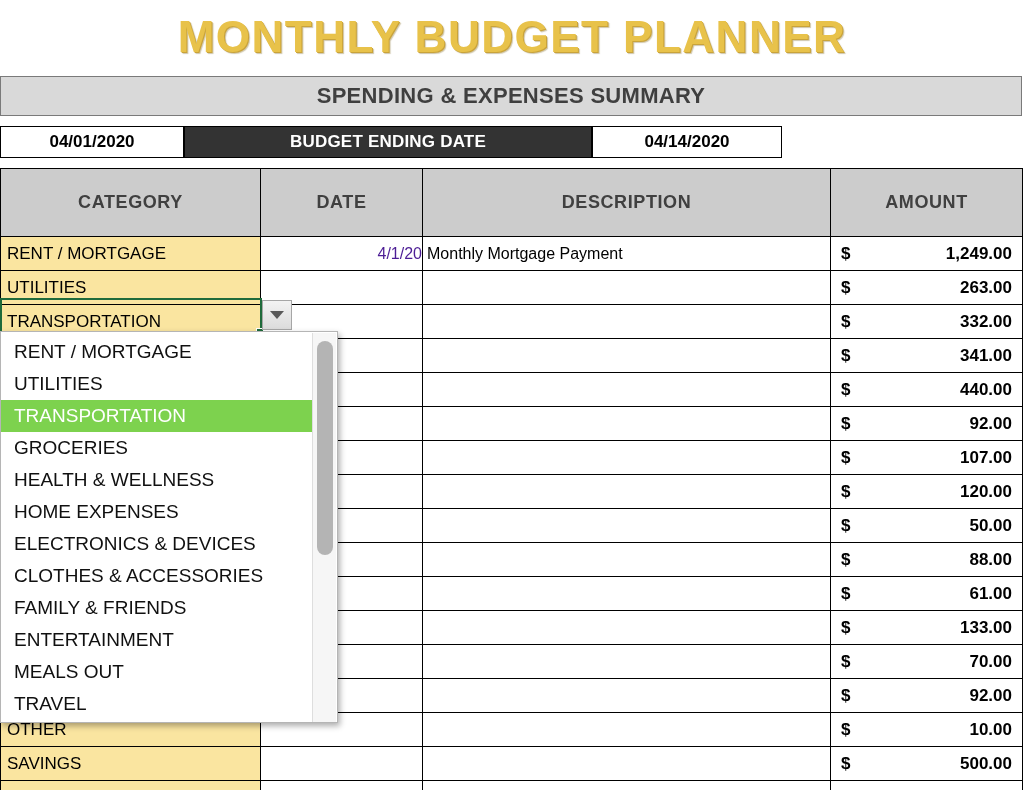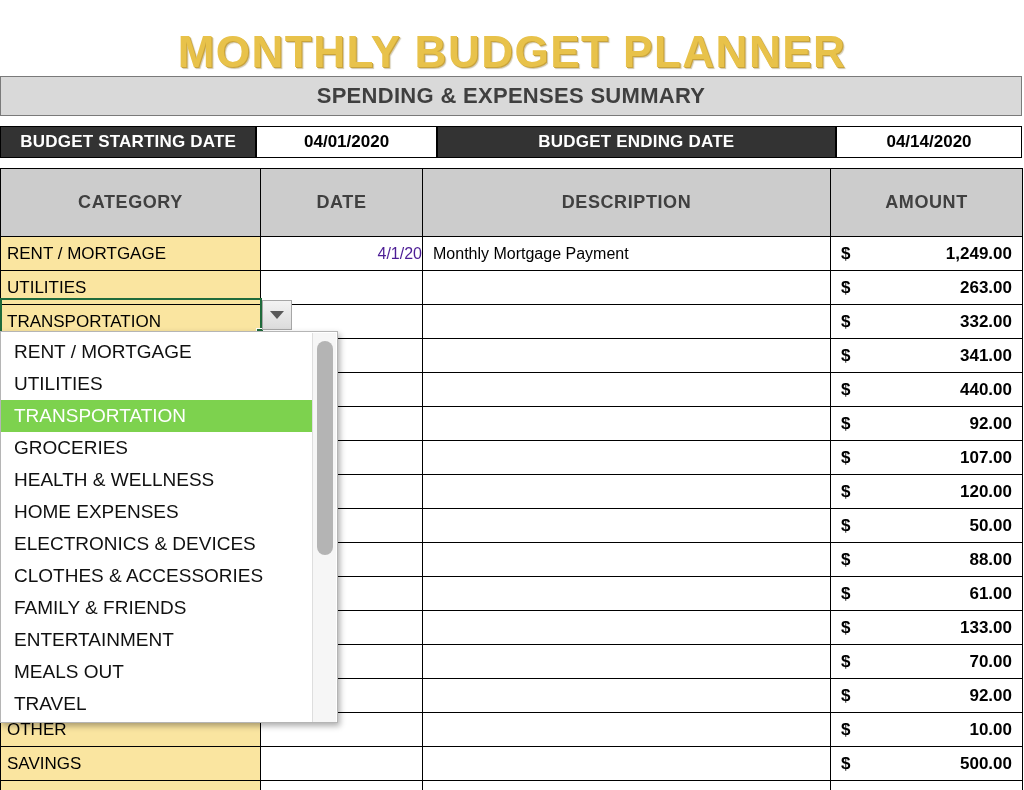--- a/index.html
+++ b/index.html
@@ -13,21 +13,21 @@
     position: relative;
     width: 1024px;
     height: 790px;
     overflow: hidden;
     background: #ffffff;
   }
 
   
   .title-band {
     position: absolute;
-    left: 0; top: 15px;
+    left: 0; top: 0;
     width: 1024px; height: 74px;
     display: flex;
     align-items: center;
     justify-content: center;
     background: #ffffff;
   }
   .title-text {
     font-size: 44px;
     font-weight: bold;
     letter-spacing: 1.5px;
@@ -133,21 +133,21 @@
     background: #ffffff;
     color: #4c1d95;
     font-size: 16px;
     text-align: right;
     vertical-align: middle;
   }
   td.desc {
     background: #ffffff;
     color: #000000;
     font-size: 16px;
-    padding-left: 10px;
+    padding-left: 4px;
     vertical-align: middle;
   }
   td.amt {
     background: #ffffff;
     color: #000000;
     font-size: 17px;
     font-weight: bold;
     vertical-align: middle;
   }
   .amt-inner {
@@ -249,21 +249,20 @@
 
   <div class="title-band">
     <div class="title-text">MONTHLY BUDGET PLANNER</div>
   </div>
 
   <div class="subtitle-band">
     <div class="subtitle-text">SPENDING &amp; EXPENSES SUMMARY</div>
   </div>
 
   <div class="date-strip">
-    <div class="date-cell date-label dl-start">BUDGET STARTING DATE</div>
     <div class="date-cell date-value dv-start">04/01/2020</div>
     <div class="date-cell date-label dl-end">BUDGET ENDING DATE</div>
     <div class="date-cell date-value dv-end">04/14/2020</div>
   </div>
 
   <table class="sheet">
     <colgroup>
       <col class="c-cat">
         <col class="c-date">
         <col class="c-desc">

